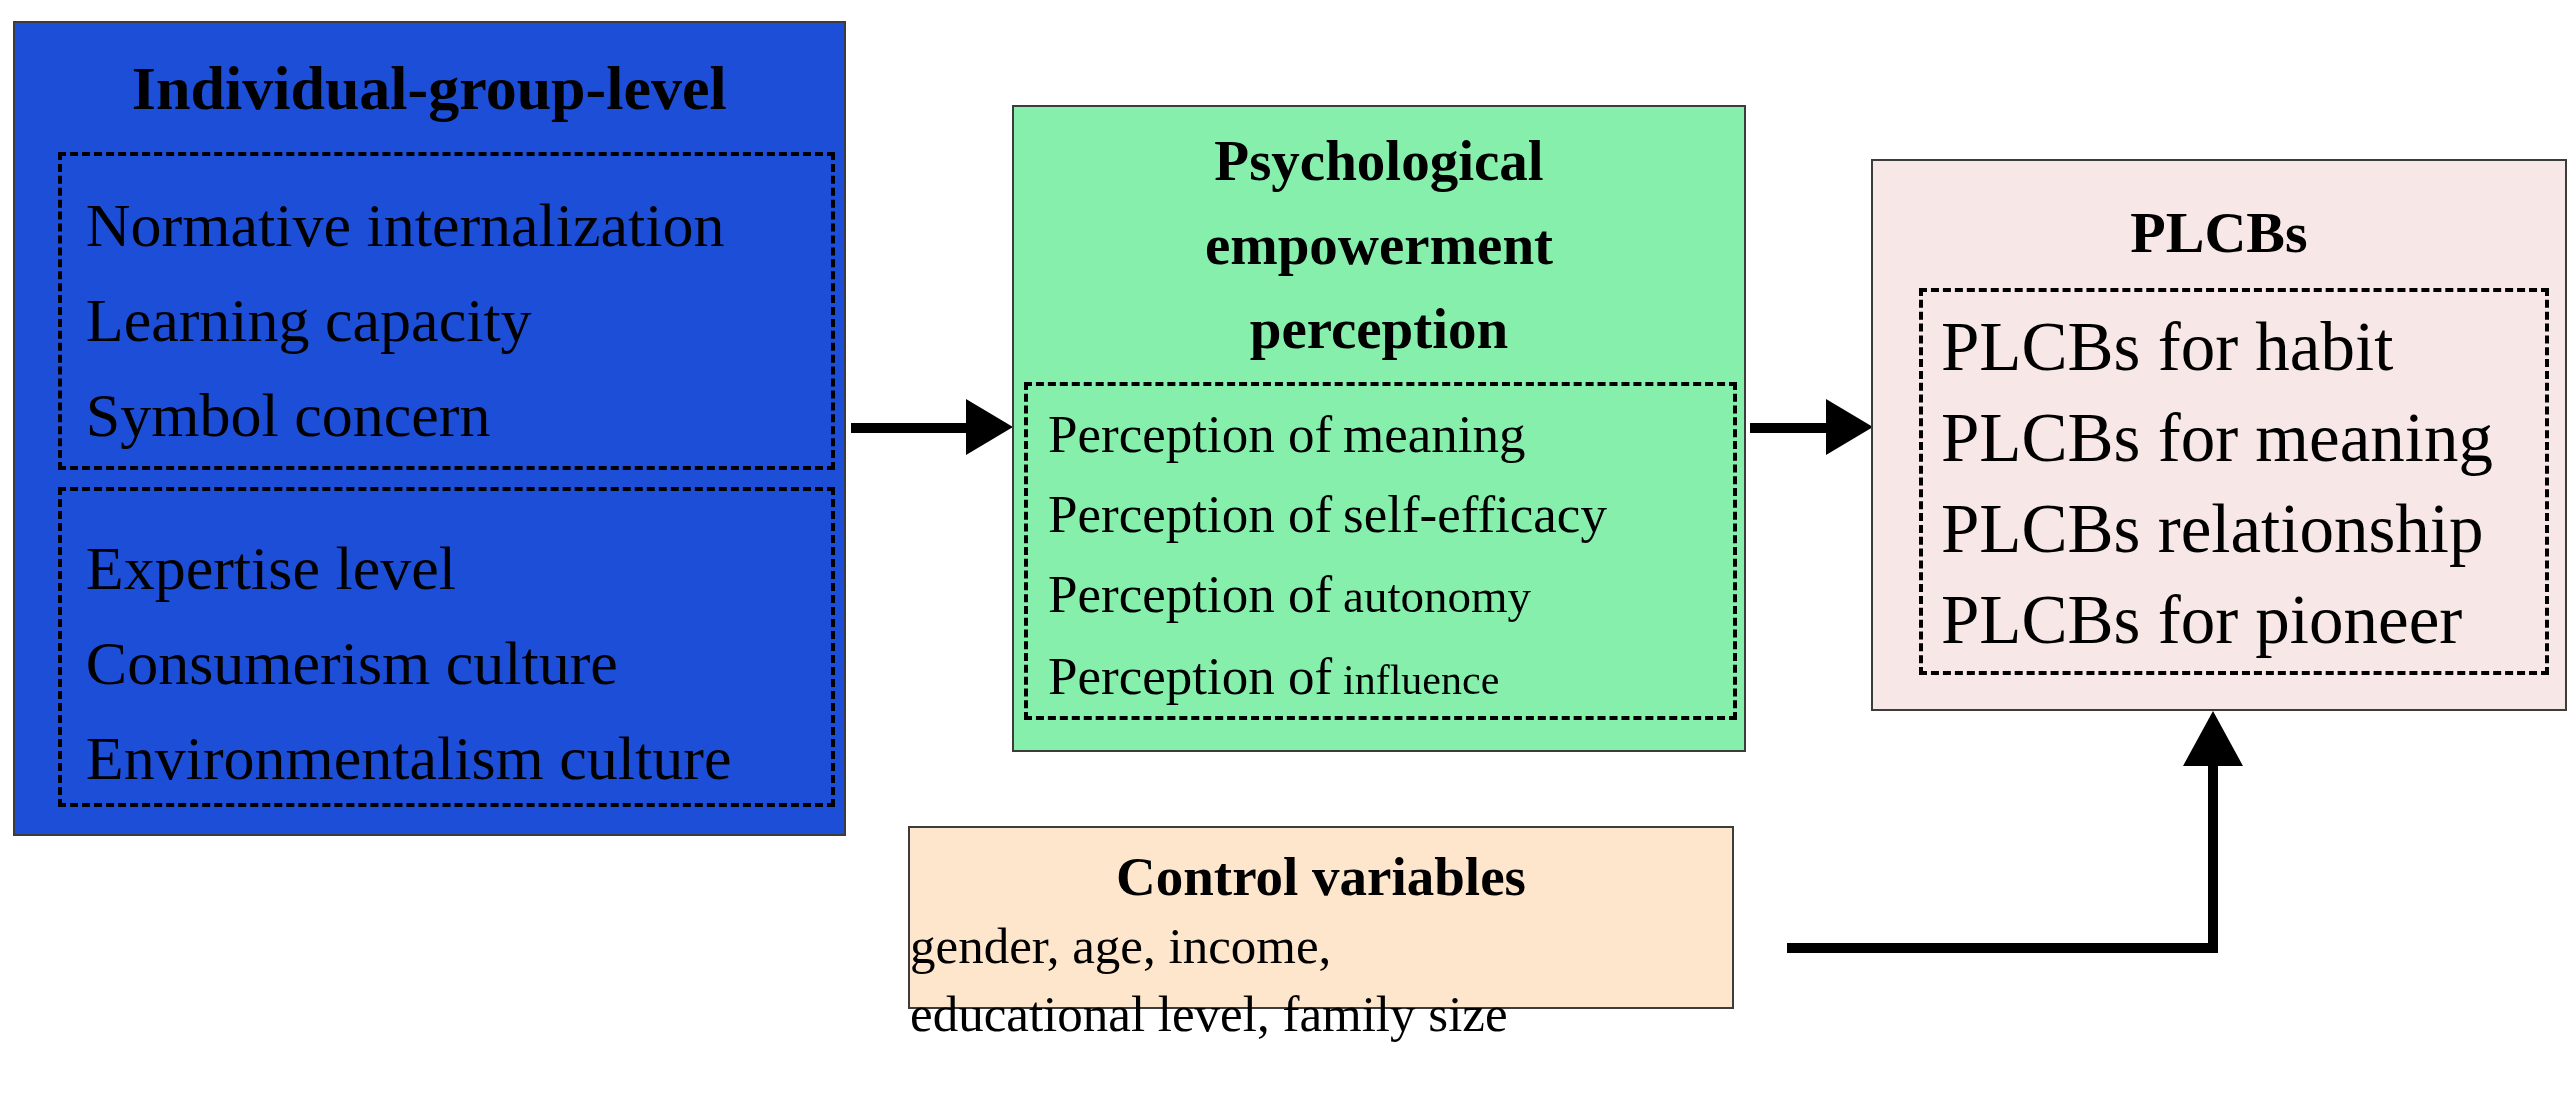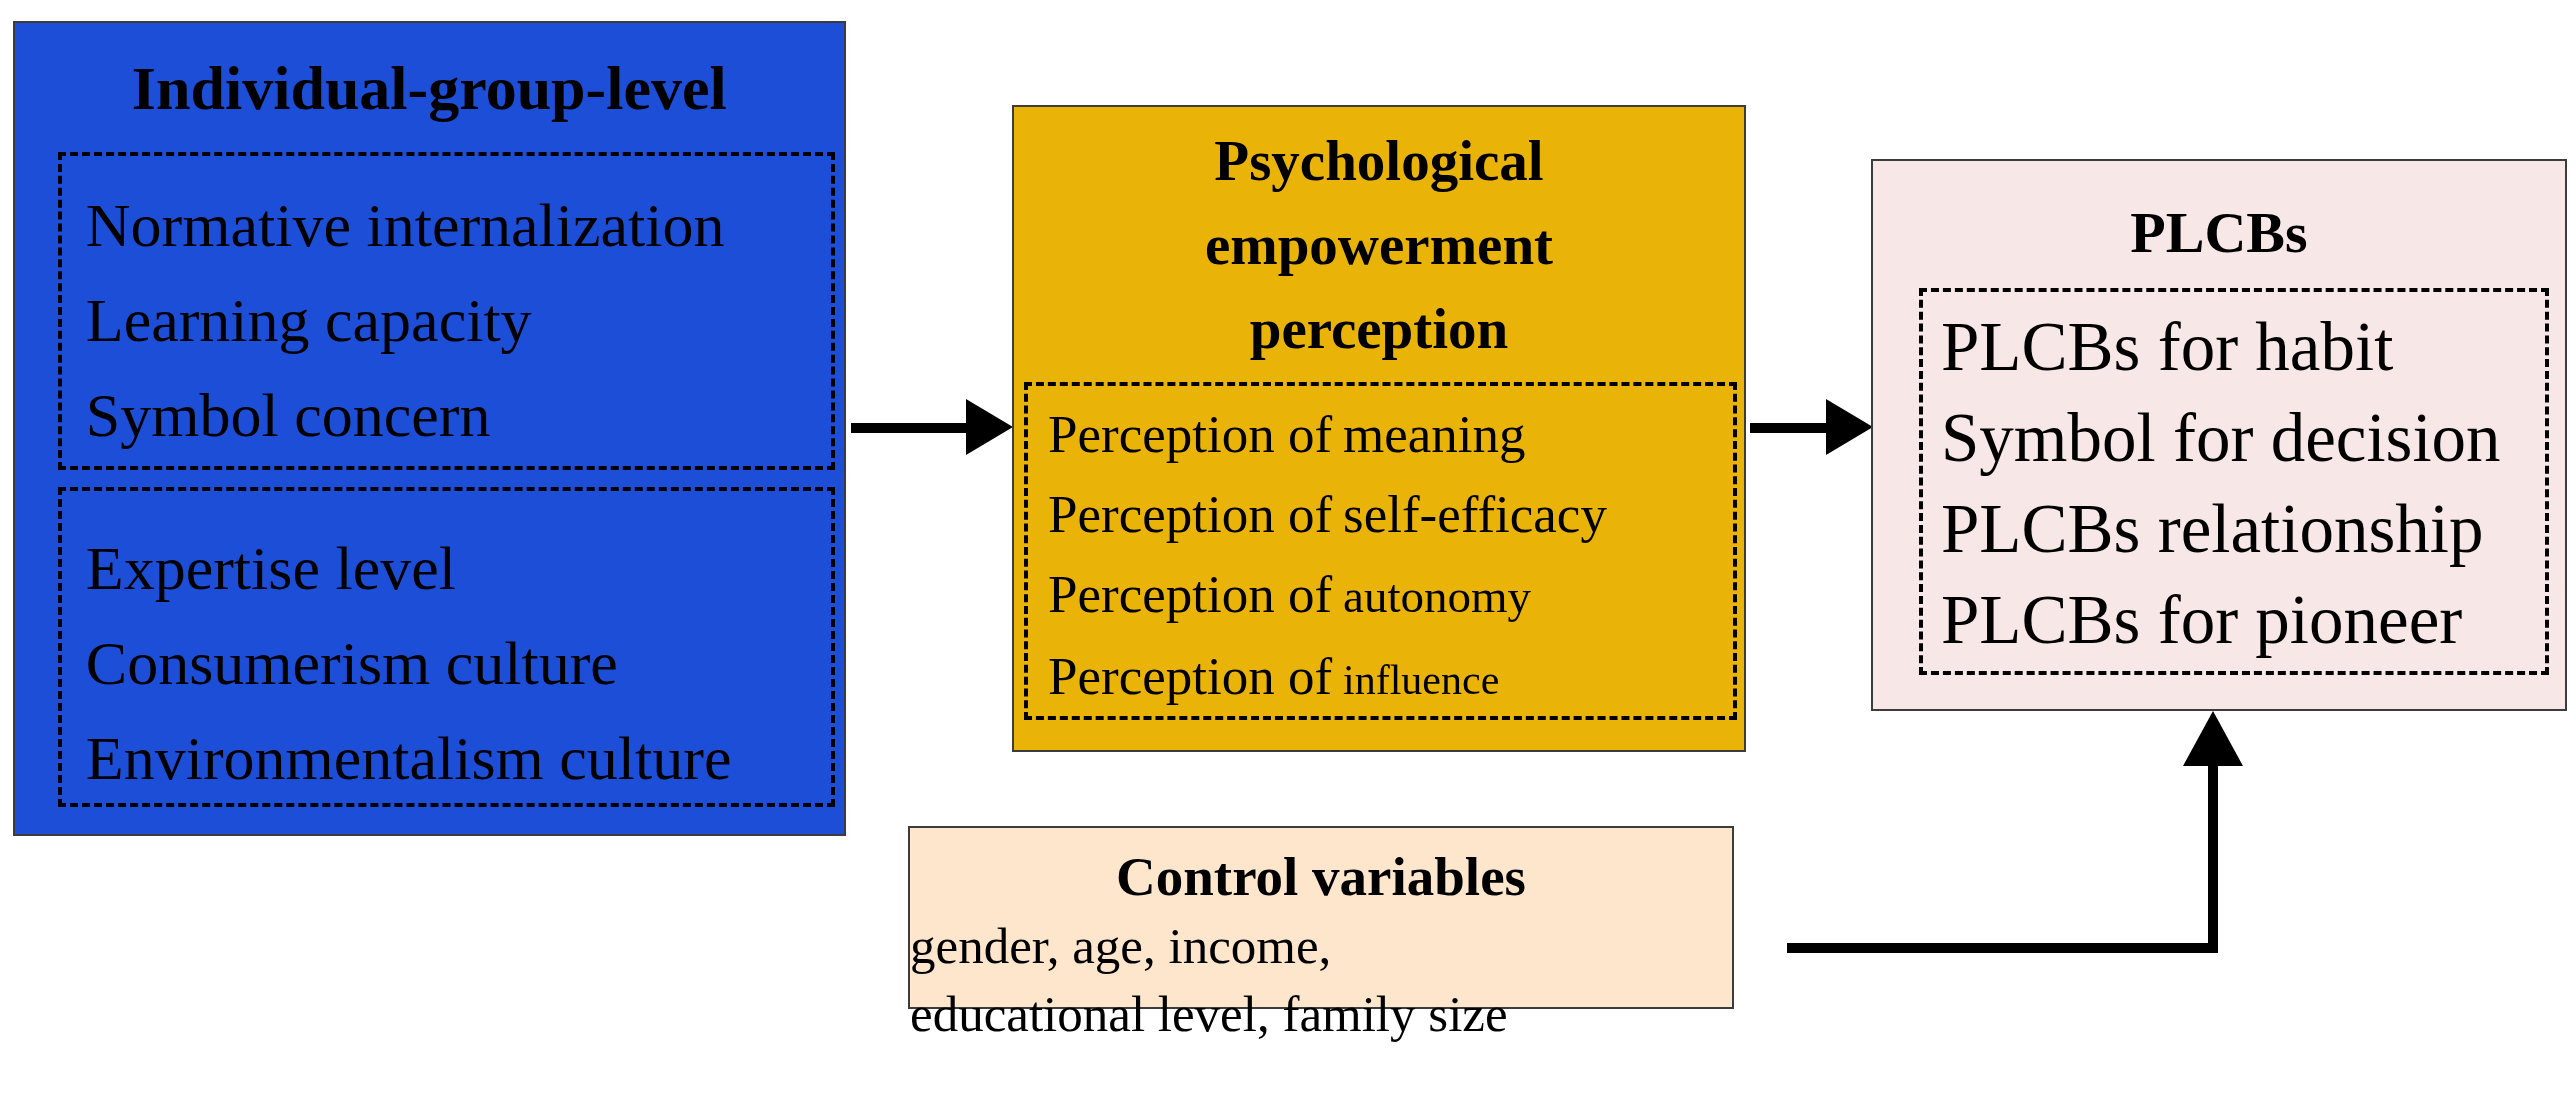--- a/index.html
+++ b/index.html
@@ -98,21 +98,21 @@
       <div class="left-item">Consumerism culture</div>
       <div class="left-item">Environmentalism culture</div>
     </div>
   </div>
 
   <div>
     <div class="shaft arr1-shaft"></div>
     <div class="head-right arr1-head"></div>
   </div>
 
-  <div class="node box-mid" style="background: #eab308;">
+  <div class="node box-mid" style="background: #86efac;">
     <div class="box-title mid-title">
       <div>Psychological</div>
       <div>empowerment</div>
       <div>perception</div>
     </div>
     <div class="dashed dashed-mid">
       <div class="mid-item"><span class="lead">Perception of</span><span class="term">meaning</span></div>
       <div class="mid-item"><span class="lead">Perception of</span><span class="term">self-efficacy</span></div>
       <div class="mid-item small-term-1"><span class="lead">Perception of</span><span class="term">autonomy</span></div>
       <div class="mid-item small-term-2"><span class="lead">Perception of</span><span class="term">influence</span></div>
@@ -121,21 +121,21 @@
 
   <div>
     <div class="shaft arr2-shaft"></div>
     <div class="head-right arr2-head"></div>
   </div>
 
   <div class="node box-right" style="background: rgb(247, 231, 231);">
     <div class="box-title right-title">PLCBs</div>
     <div class="dashed dashed-right">
       <div class="right-item">PLCBs for habit</div>
-      <div class="right-item">Symbol for decision</div>
+      <div class="right-item">PLCBs for meaning</div>
       <div class="right-item">PLCBs relationship</div>
       <div class="right-item">PLCBs for pioneer</div>
     </div>
   </div>
 
   <div class="node box-ctrl" style="background: rgb(253, 230, 203);">
     <div class="box-title ctrl-title">Control variables</div>
     <div class="ctrl-body">
       <div class="ctrl-line">gender, age, income,</div>
       <div class="ctrl-line">educational level, family size</div>

